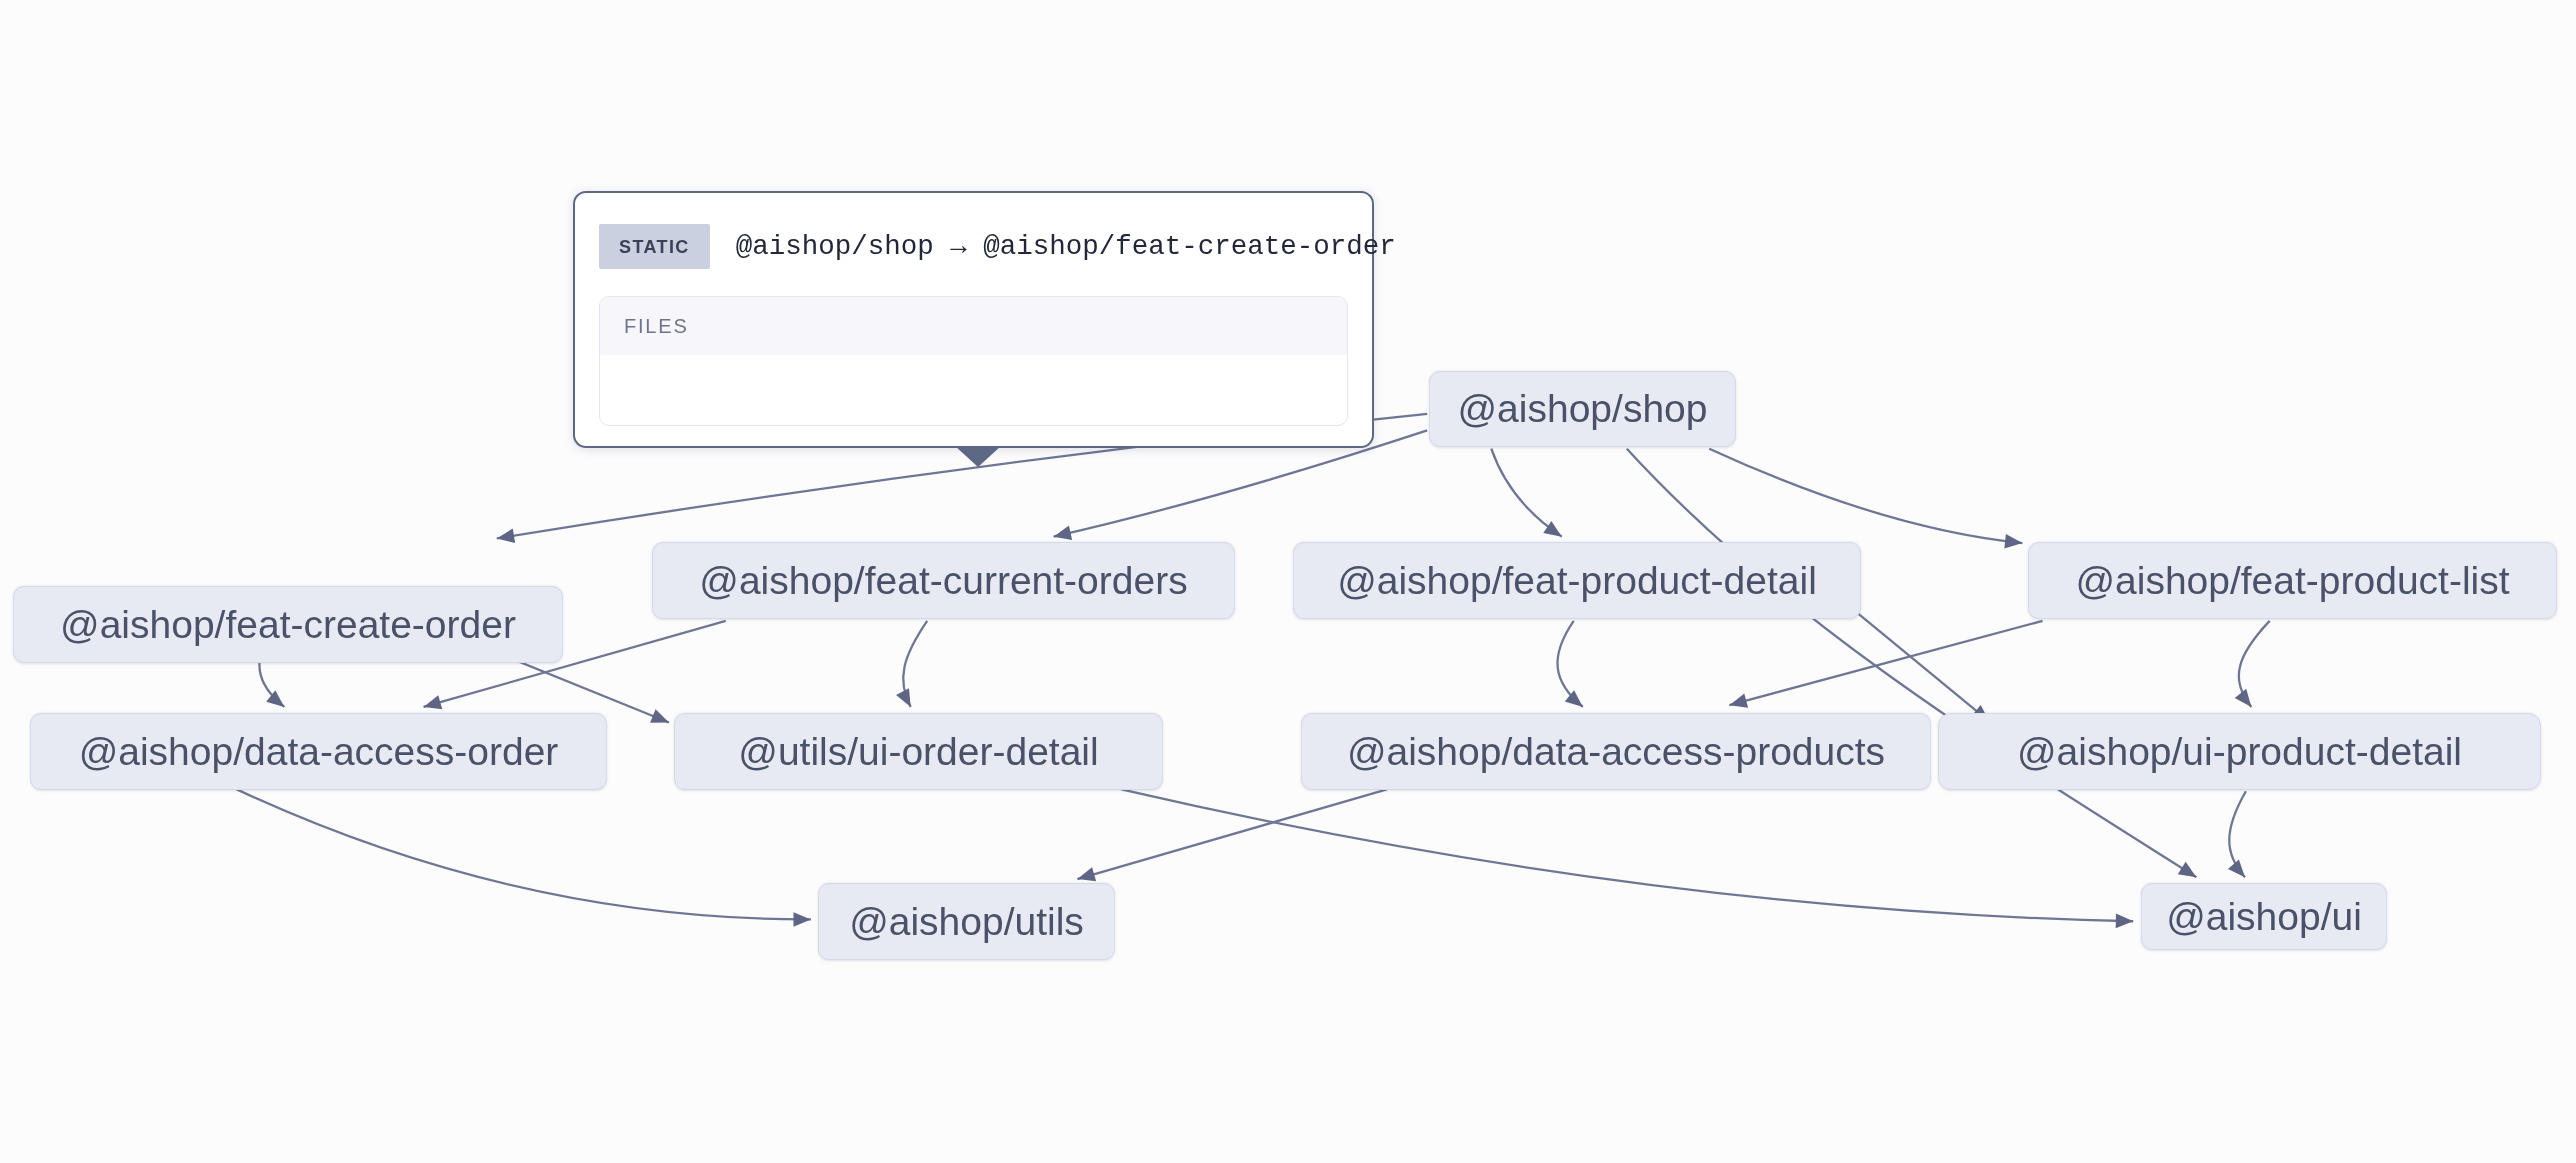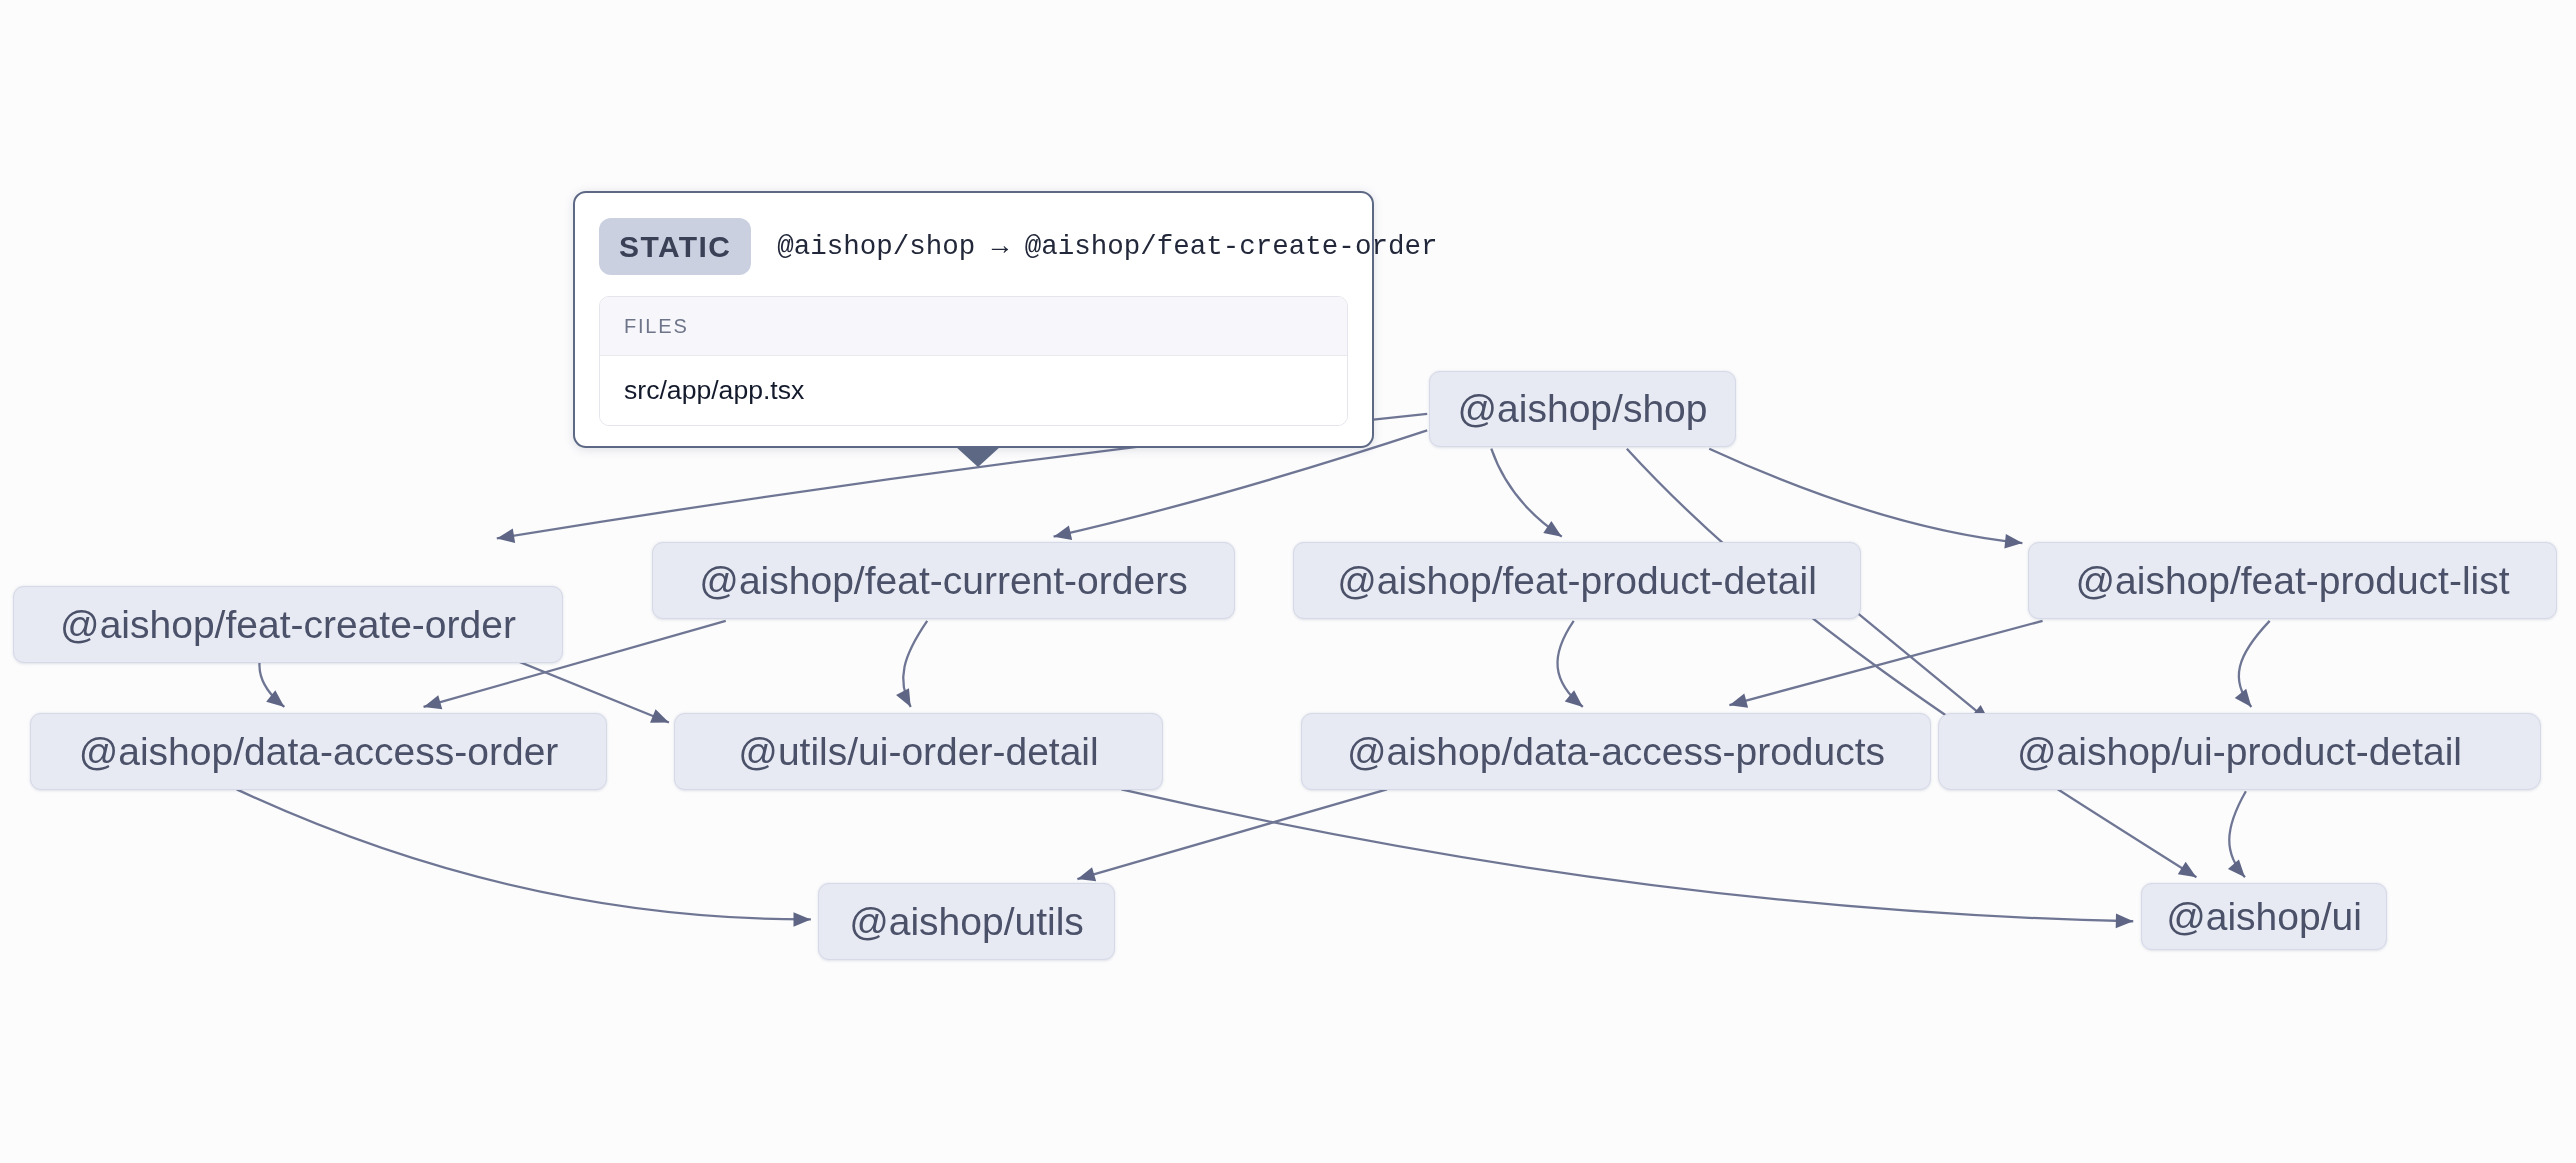--- a/index.html
+++ b/index.html
@@ -45,23 +45,23 @@
     border-right:23px solid transparent;
     border-top:21px solid #5c6884;
   }
   .tt-row{
     position:absolute;left:24px;top:24px;right:24px;height:59px;
     display:flex;align-items:center;
   }
   .tt-badge{
     background:#cad0e0;
     color:#3a4157;
-    font-size:30px;font-weight:bold;letter-spacing:1.4px;
+    font-size:18px;font-weight:bold;letter-spacing:1.4px;
     padding:13.7px 20px;
-    border-radius:12px;
+    border-radius:2px;
     line-height:1;
   }
   .tt-label{
     margin-left:26px;
     font-family:Liberation Mono, monospace;
     font-size:27.5px;
     color:#22283a;
     white-space:nowrap;
   }
   .tt-files{
@@ -137,19 +137,18 @@
       <div class="node" style="left: 2141px; top: 883px; width: 246px; height: 67px;">@aishop/ui</div>
     </div>
 
   <div class="tooltip">
     <div class="tt-row">
       <span class="tt-badge">STATIC</span>
       <span class="tt-label">@aishop/shop → @aishop/feat-create-order</span>
     </div>
     <div class="tt-files">
       <div class="tt-files-header">FILES</div>
-      <div class="tt-file-row">src/app/app.tsx</div>
     </div>
     <div class="pointer"></div>
   </div>
 
 </div>
 
 
 </body></html>

